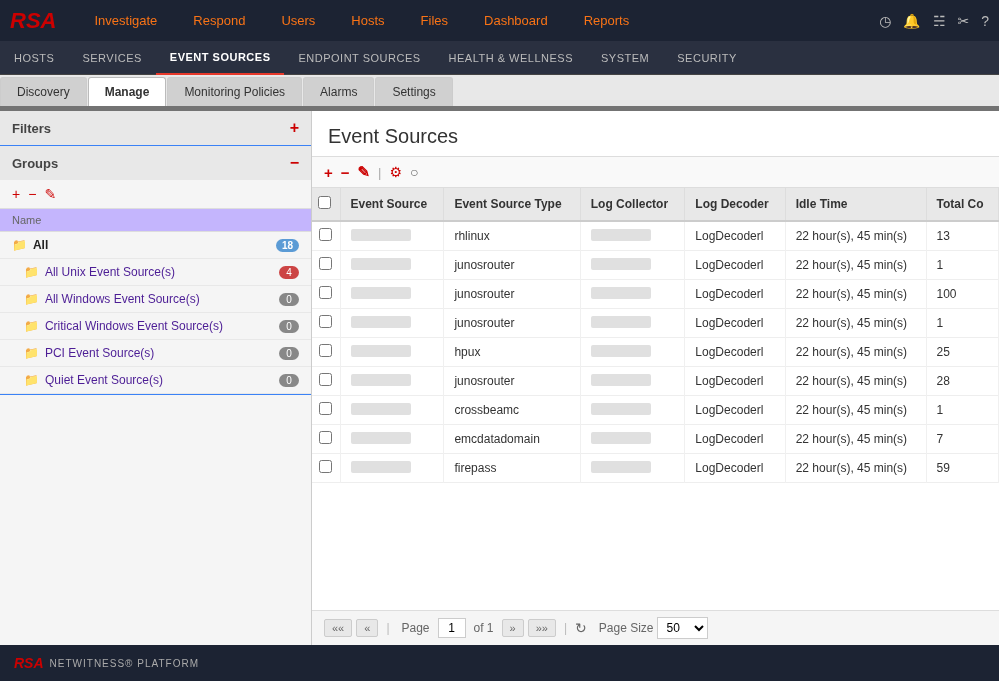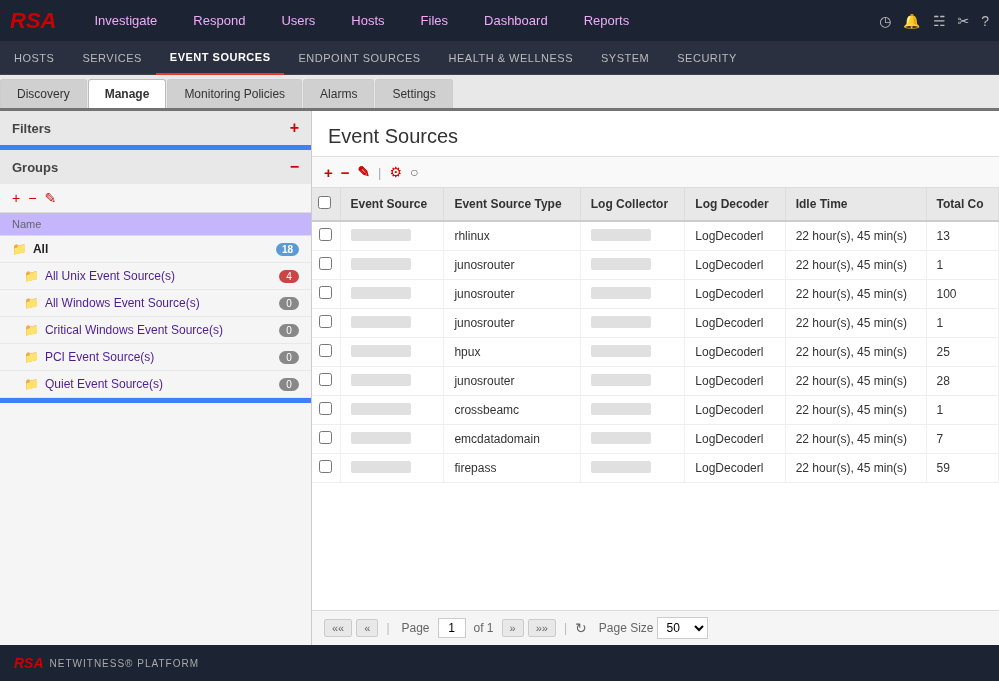--- a/index.html
+++ b/index.html
@@ -15,21 +15,21 @@
       gap: 20px;
     }
     .top-nav .logo {
       color: #cc0000;
       font-weight: bold;
       font-size: 22px;
       margin-right: 10px;
       font-style: italic;
     }
     .top-nav a {
-      color: #f0abfc;
+      color: #f97316;
       text-decoration: none;
       font-size: 13px;
       padding: 0 8px;
     }
     .top-nav .right-icons {
       margin-left: auto;
       display: flex;
       gap: 12px;
       color: #aaa;
       font-size: 14px;
@@ -62,21 +62,21 @@
       font-weight: bold;
     }
 
     
     .tab-bar {
       background: #e8e8e8;
       height: 36px;
       display: flex;
       align-items: flex-end;
       padding: 0 0;
-      border-bottom: 3px solid #737373;
+      border-bottom: 5px solid #737373;
     }
     .tab-bar .tab {
       padding: 7px 16px;
       font-size: 12px;
       cursor: pointer;
       background: #d0d0d0;
       border: 1px solid #ccc;
       border-bottom: none;
       color: #333;
       margin-right: 1px;
@@ -98,21 +98,21 @@
 
     
     .sidebar {
       width: 312px;
       background: #f5f5f5;
       border-right: 1px solid #ccc;
       flex-shrink: 0;
       overflow-y: auto;
     }
     .sidebar-section {
-      border-bottom: 5px solid #3b82f6;
+      border-bottom: 1px solid #3b82f6;
     }
     .sidebar-header {
       display: flex;
       align-items: center;
       justify-content: space-between;
       padding: 8px 12px;
       background: #e8e8e8;
       font-size: 13px;
       font-weight: bold;
       color: #444;

